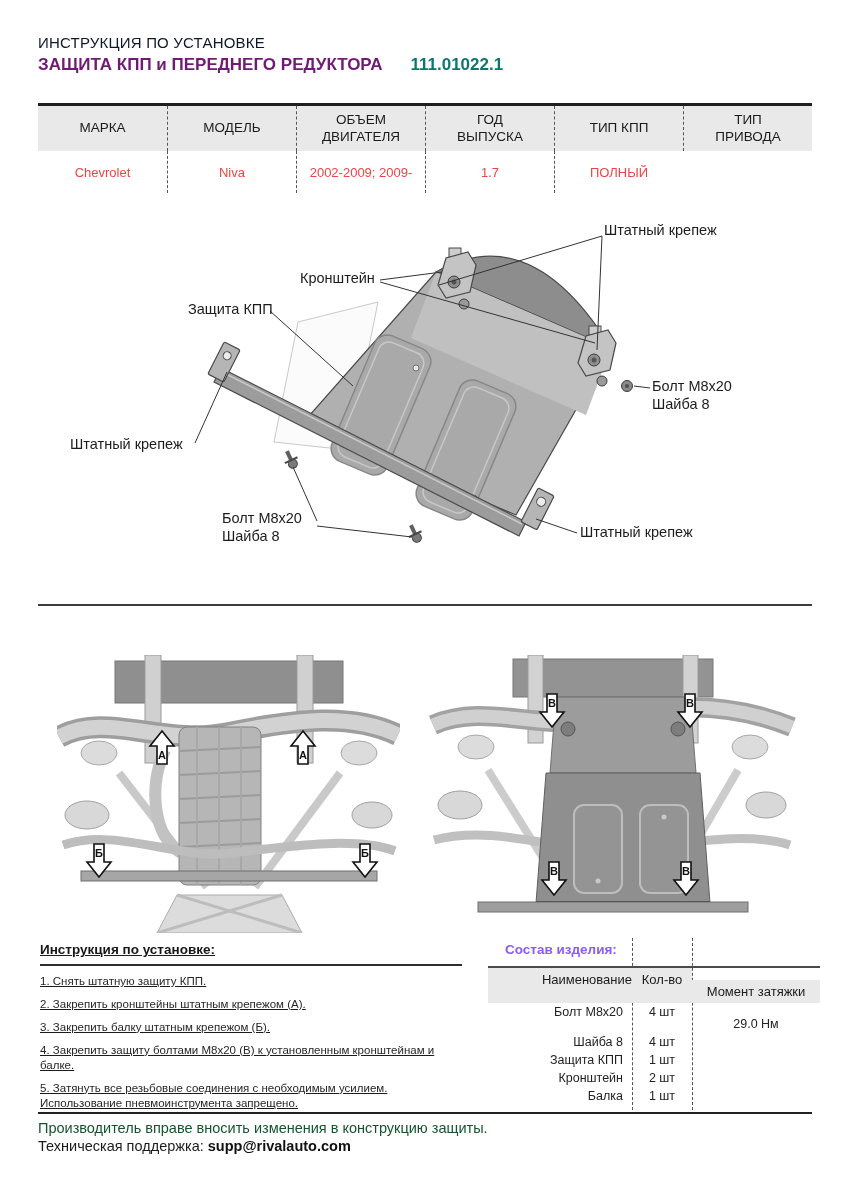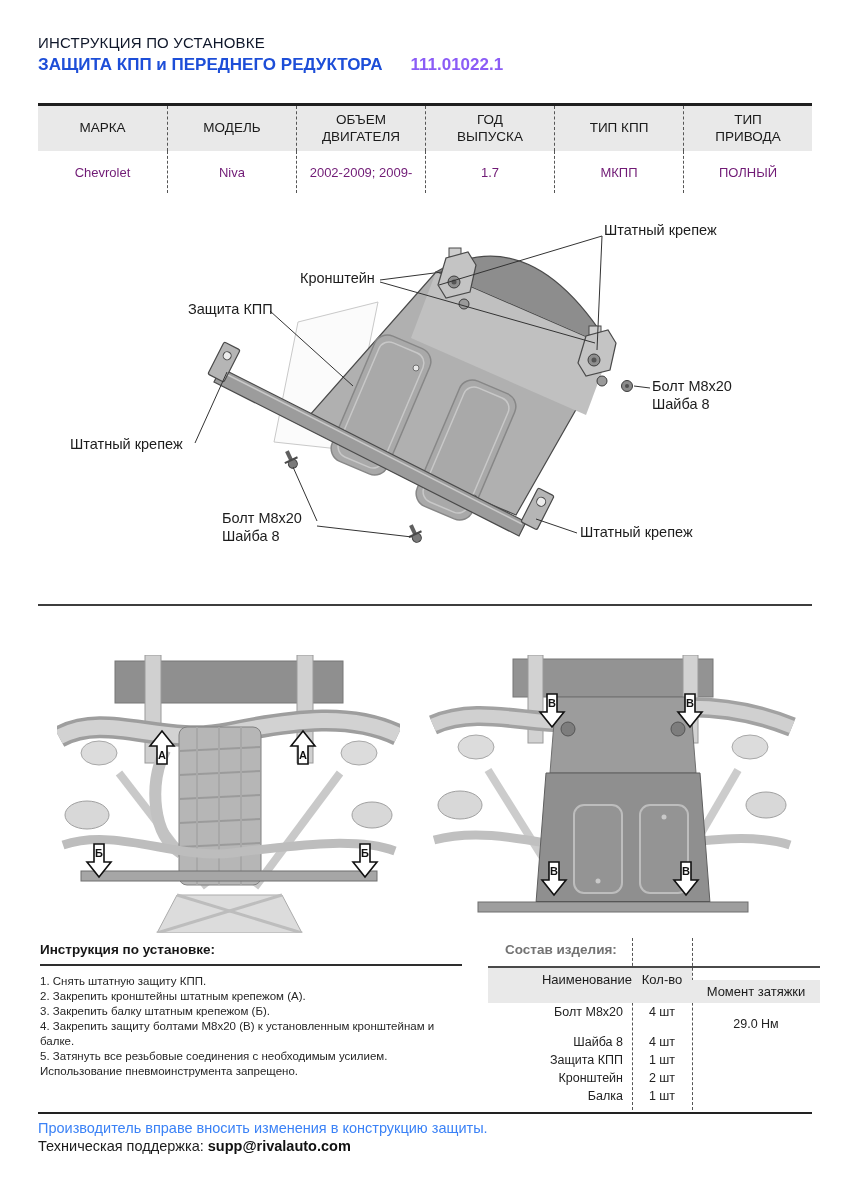--- a/index.html
+++ b/index.html
@@ -4,69 +4,69 @@
 <style>
   * { margin:0; padding:0; box-sizing:border-box; }
   html,body { background:#ffffff; }
   body { font-family:"Liberation Sans", sans-serif; color:#1c1c1c; }
   .page { position:relative; width:848px; height:1200px; background:#fff; overflow:hidden; }
 
   
   .doc-header { position:absolute; left:38px; top:34px; width:774px; }
   .doc-title-line1 { font-size:15px; font-weight:400; color:#0f172a; letter-spacing:.2px; }
   .doc-title-row { margin-top:4px; display:flex; align-items:baseline; gap:28px; }
-  .doc-title-line2 { font-size:17px; font-weight:700; color:#1d4ed8; }
-  .part-number { font-size:17px; font-weight:700; color:#8b5cf6; }
+  .doc-title-line2 { font-size:17px; font-weight:700; color:#701a75; }
+  .part-number { font-size:17px; font-weight:700; color:#0f766e; }
 
   
   .vehicle-table { position:absolute; left:38px; top:103px; width:774px; border-top:3px solid #1f1f1f; }
   .vt-row { display:grid; grid-template-columns:repeat(6,1fr); }
   .vt-cell { display:flex; align-items:center; justify-content:center; text-align:center;
              border-left:1px dashed #555; padding:4px 6px; }
   .vt-cell:first-child { border-left:none;padding-left:6px; }
   .vt-head .vt-cell { height:45px; background:#e9e9e9; font-size:13.5px; color:#1b1b1b; white-space:pre-line; line-height:1.25; }
-  .vt-data .vt-cell { height:42px; font-size:13px; color:#701a75; }
+  .vt-data .vt-cell { height:42px; font-size:13px; color:#ef4444; }
 
   
   .diagram { position:absolute; left:46px; top:210px; width:774px; height:394px; }
   .diagram svg { position:absolute; left:0; top:0; }
   .dlabel { position:absolute; font-size:14.5px; color:#1c1c1c; line-height:1.22; white-space:nowrap; }
 
   .separator { position:absolute; left:38px; top:604px; width:774px; border-top:2px solid #3d3d3d; }
 
   
   .photo { position:absolute; }
   .photo-left { left:57px; top:655px; width:343px; height:278px; }
   .photo-right { left:428px; top:655px; width:369px; height:278px; }
 
   
-  .instructions { position:absolute; left:40px; top:942px; width:428px; }
+  .instructions { position:absolute; left:40px; top:942px; width:428px;text-decoration:underline; }
   .sec-title { font-size:13.5px; font-weight:700; color:#161616; }
   .inst-rule { margin-top:7px; border-top:2px solid #2e2e2e; width:422px; }
   .steps { margin-top:8px; }
-  .step { font-size:11.5px; color:#262626; line-height:1.3; }
+  .step { font-size:11.5px; color:#262626; line-height:1.3;margin-top:8px; }
 
   
   .components { position:absolute; left:488px; top:938px; width:332px; height:172px; }
   .dash-v { position:absolute; top:0; bottom:0; width:0; border-left:1px dashed #555; }
   .dash-v.v1 { left:144px; } .dash-v.v2 { left:204px; }
-  .comp-title { position:absolute; left:17px; top:4px; font-size:13.5px; font-weight:700; color:#737373; }
+  .comp-title { position:absolute; left:17px; top:4px; font-size:13.5px; font-weight:700; color:#8b5cf6; }
   .comp-rule { position:absolute; left:0; top:28px; width:332px; border-top:2px solid #4a4a4a; }
   .comp-grid { position:absolute; left:0; top:30px; width:332px; }
   .comp-row { display:grid; grid-template-columns:144px 60px 128px; }
   .comp-cell { font-size:12.5px; color:#222; padding:2px 0; }
   .comp-row.head .comp-cell { background:#e9e9e9; font-size:13px; padding:4px 0; color:#1b1b1b; }
   .c-name { text-align:right; padding-right:9px; }
   .c-qty { text-align:center; }
   .c-torque { text-align:center;margin-top:12px; }
 
   
   .footer { position:absolute; left:38px; top:1112px; width:774px; }
   .footer-rule { border-top:2.5px solid #222; }
-  .footer-line { font-size:14.5px; color:#3b82f6; margin-top:6px; }
+  .footer-line { font-size:14.5px; color:#14532d; margin-top:6px; }
   .footer-line2 { font-size:14.5px; color:#1b1b1b; margin-top:2px; }
   .footer-email { font-weight:700; color:#111; }
 </style>
 </head>
 <body>
 
 <div class="page">
 
   <div class="doc-header">
     <div class="doc-title-line1">ИНСТРУКЦИЯ ПО УСТАНОВКЕ</div>
@@ -86,21 +86,20 @@
 ВЫПУСКА</div>
       <div class="vt-cell">ТИП КПП</div>
       <div class="vt-cell">ТИП
 ПРИВОДА</div>
     </div>
     <div class="vt-row vt-data">
       <div class="vt-cell">Chevrolet</div>
       <div class="vt-cell">Niva</div>
       <div class="vt-cell">2002-2009; 2009-</div>
       <div class="vt-cell">1.7</div>
-      <div class="vt-cell">МКПП</div>
       <div class="vt-cell">ПОЛНЫЙ</div>
     </div>
   </div>
 
   <div class="diagram">
     <svg width="774" height="394" viewBox="0 0 774 394">
 
       <polygon points="252,112 332,92 302,240 228,232" fill="#fbfbfb" stroke="#c9c9c9" stroke-width="1"></polygon>
 
       <path d="M390,62 Q485,8 565,138 Z" fill="#8d8d8d" stroke="#4a4a4a" stroke-width="1.2"></path>

